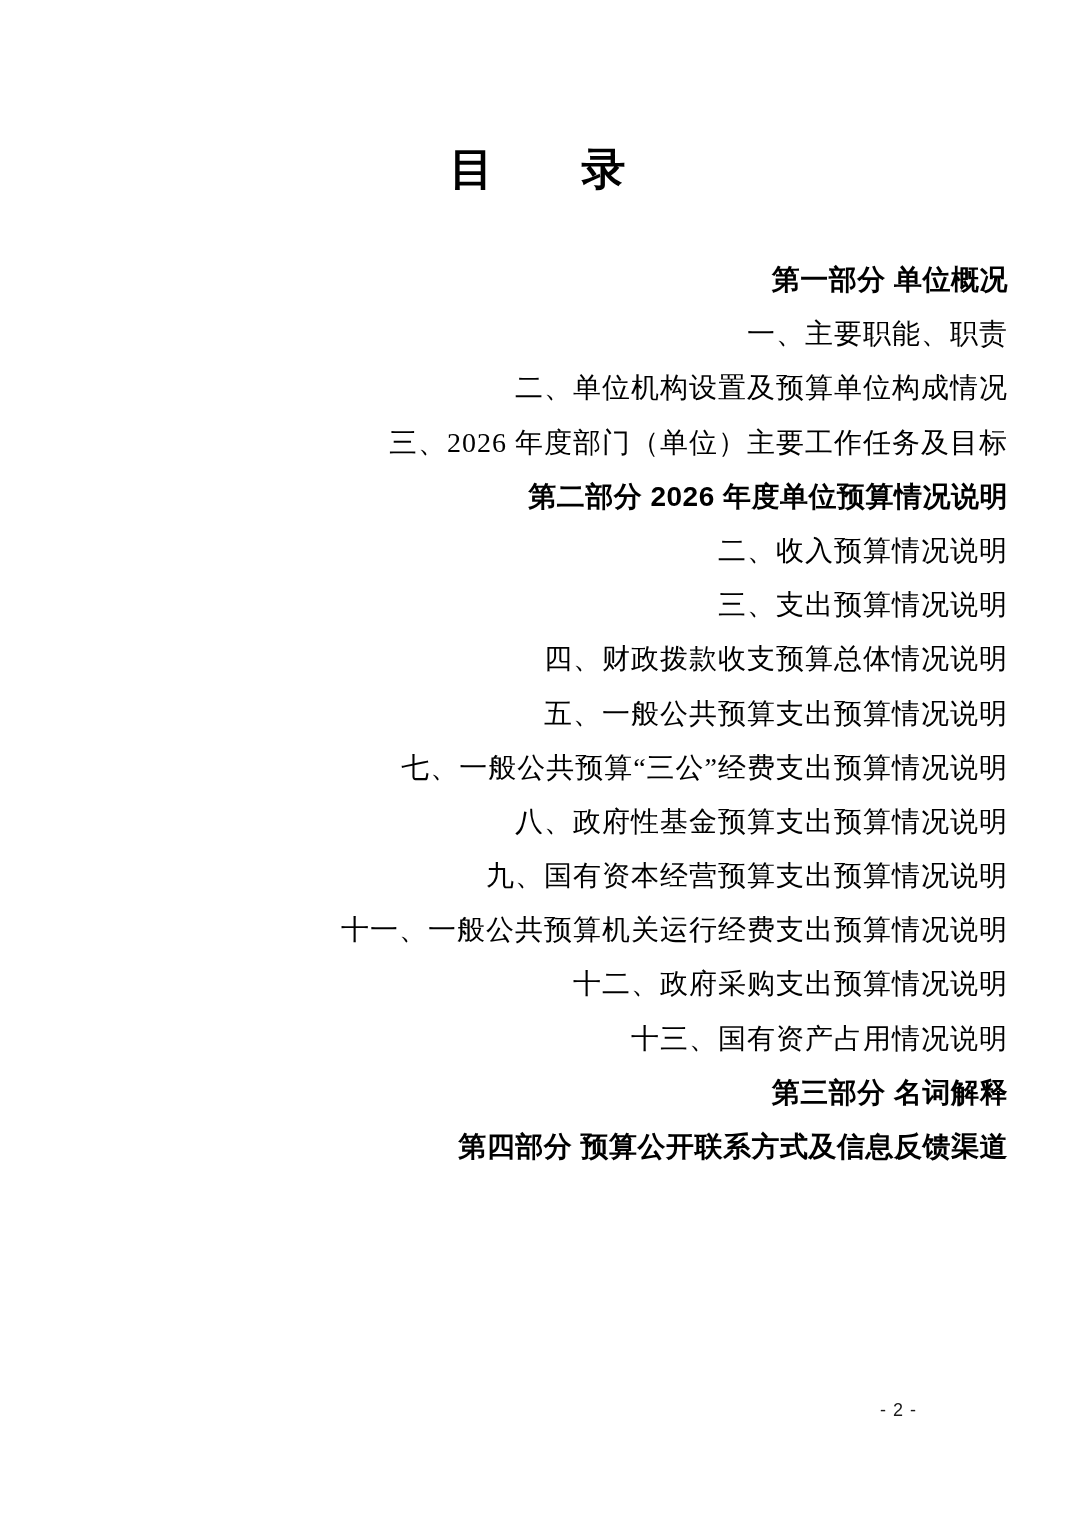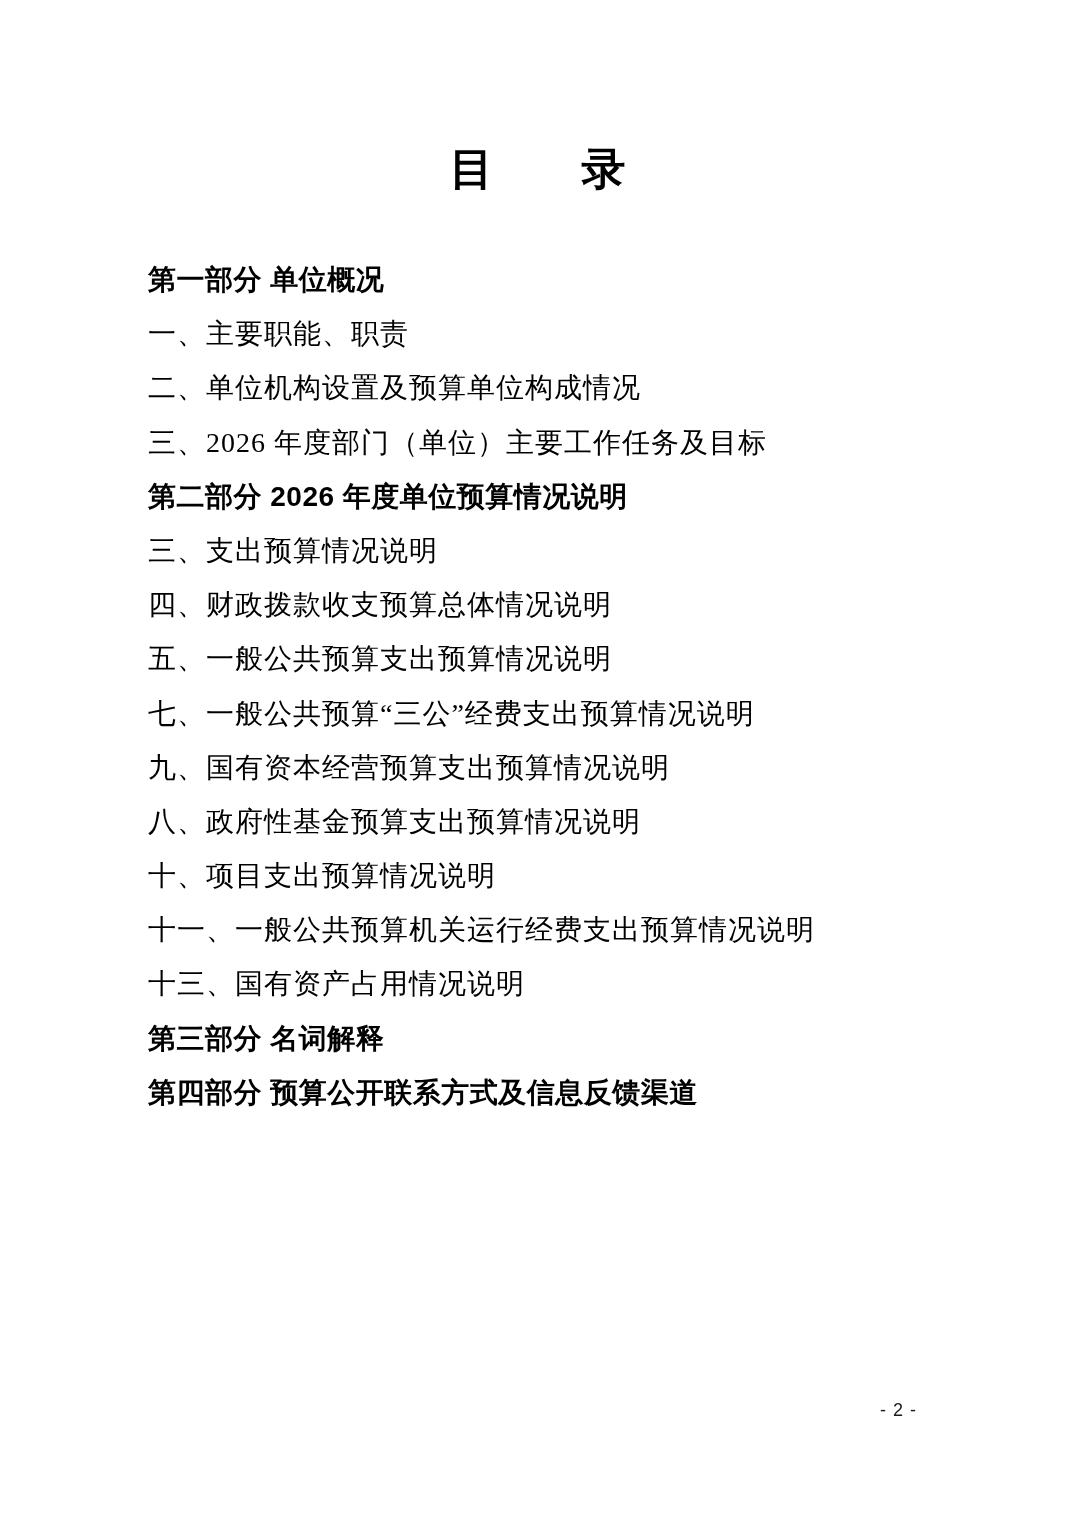--- a/index.html
+++ b/index.html
@@ -25,20 +25,21 @@
     font-weight: 700;
     font-size: 44px;
     color: #000000;
     white-space: pre;
   }
   .toc {
     position: absolute;
     left: 148px;
     top: 253px;
     width: 860px;
+    text-align: right;
   }
   .toc-entry {
     height: 54.2px;
     line-height: 54.2px;
     font-size: 28px;
     letter-spacing: 1px;
     font-family: "Liberation Serif", "DejaVu Serif", serif;
     color: #000000;
     white-space: nowrap;
   }
@@ -62,27 +63,28 @@
 
 <div class="page">
   <div class="doc-title">目　　录</div>
 
   <div class="toc" id="toc">
       <div class="toc-entry heading">第一部分 单位概况</div>
       <div class="toc-entry">一、主要职能、职责</div>
       <div class="toc-entry">二、单位机构设置及预算单位构成情况</div>
       <div class="toc-entry">三、2026 年度部门（单位）主要工作任务及目标</div>
       <div class="toc-entry heading">第二部分 2026 年度单位预算情况说明</div>
+      <div class="toc-entry">二、收入预算情况说明</div>
       <div class="toc-entry">三、支出预算情况说明</div>
       <div class="toc-entry">四、财政拨款收支预算总体情况说明</div>
       <div class="toc-entry">五、一般公共预算支出预算情况说明</div>
       <div class="toc-entry">七、一般公共预算“三公”经费支出预算情况说明</div>
+      <div class="toc-entry">八、政府性基金预算支出预算情况说明</div>
       <div class="toc-entry">九、国有资本经营预算支出预算情况说明</div>
-      <div class="toc-entry">八、政府性基金预算支出预算情况说明</div>
-      <div class="toc-entry">十、项目支出预算情况说明</div>
       <div class="toc-entry">十一、一般公共预算机关运行经费支出预算情况说明</div>
+      <div class="toc-entry">十二、政府采购支出预算情况说明</div>
       <div class="toc-entry">十三、国有资产占用情况说明</div>
       <div class="toc-entry heading">第三部分 名词解释</div>
       <div class="toc-entry heading">第四部分 预算公开联系方式及信息反馈渠道</div>
     </div>
 
   <div class="page-number">- 2 -</div>
 </div>
 
 </body></html>

